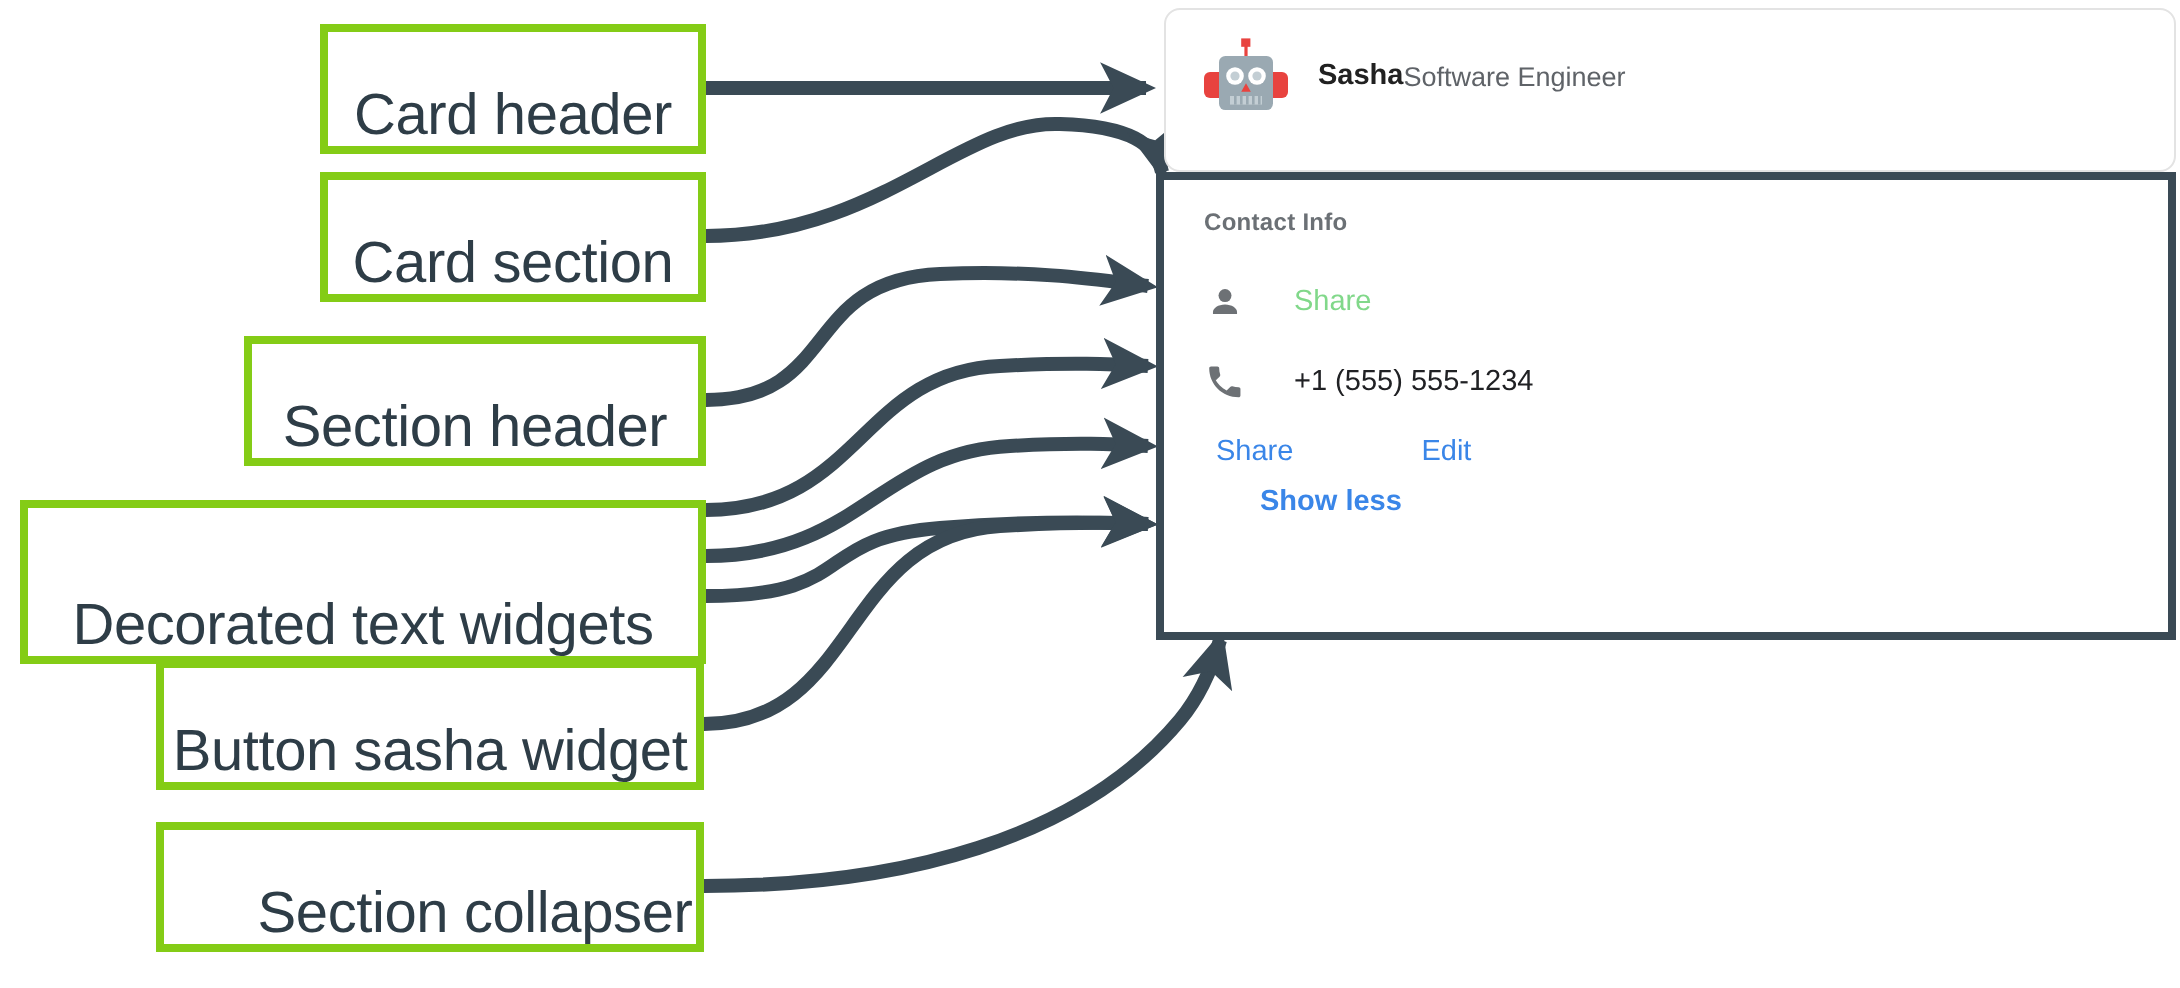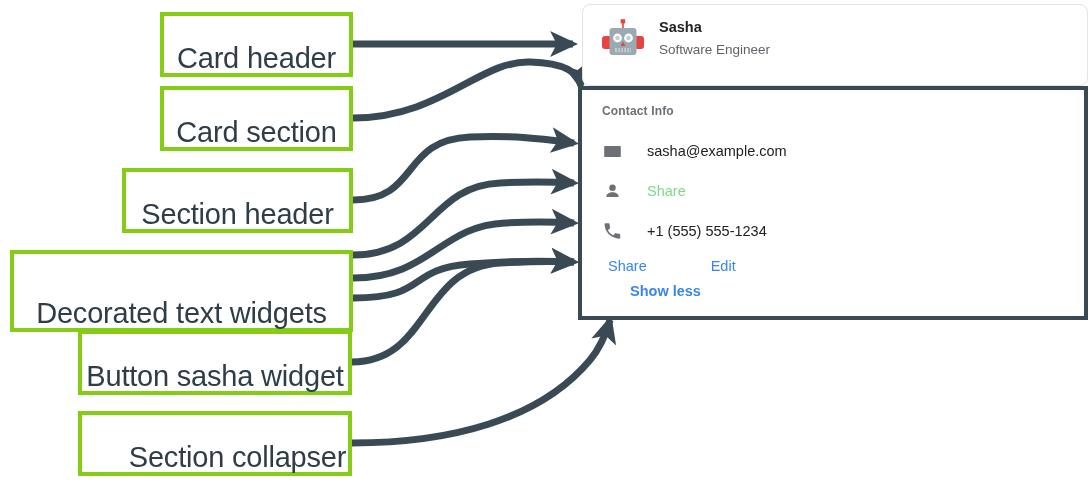--- a/index.html
+++ b/index.html
@@ -60,21 +60,21 @@
     display: flex;
     align-items: center;
     padding: 12px 0 0 18px;
   }
   #avatar {
     width: 44px;
     height: 44px;
     flex: 0 0 44px;
     margin-right: 14px;
   }
-  #header-text { display: flex; flex-direction: column; }
+  #header-text { display: flex; }
   #person-name {
     font-size: 14.5px;
     font-weight: bold;
     color: #212121;
     line-height: 1.5;
   }
   #person-role {
     font-size: 13.5px;
     color: #5f6368;
     line-height: 1.6;
@@ -238,28 +238,20 @@
         <span id="person-role">Software Engineer</span>
       </span>
     </div>
   </div>
 
   <div id="card-section">
     <div id="section-inner">
 
       <div id="section-header">Contact Info</div>
 
-      <div class="text-row">
-        <span class="row-icon">
-          <svg viewBox="0 0 24 24" width="19" height="19" xmlns="http://www.w3.org/2000/svg">
-            <path fill="#6d7175" d="M2.5 5h19a1 1 0 0 1 1 1v12a1 1 0 0 1-1 1h-19a1 1 0 0 1-1-1V6a1 1 0 0 1 1-1zm9.5 8.2L3.6 7.2v-.4h16.8v.4L12 13.2z"></path>
-          </svg>
-        </span>
-        <span class="row-label">sasha@example.com</span>
-      </div>
 
       <div class="text-row">
         <span class="row-icon">
           <svg viewBox="0 0 24 24" width="19" height="19" xmlns="http://www.w3.org/2000/svg">
             <circle cx="12" cy="7.3" r="4.1" fill="#6d7175"></circle>
             <path fill="#6d7175" d="M12 13c-4.3 0-7.6 2.3-7.6 4.7V19h15.2v-1.3C19.6 15.3 16.3 13 12 13z"></path>
           </svg>
         </span>
         <span class="row-label status-online">Share</span>
       </div>

